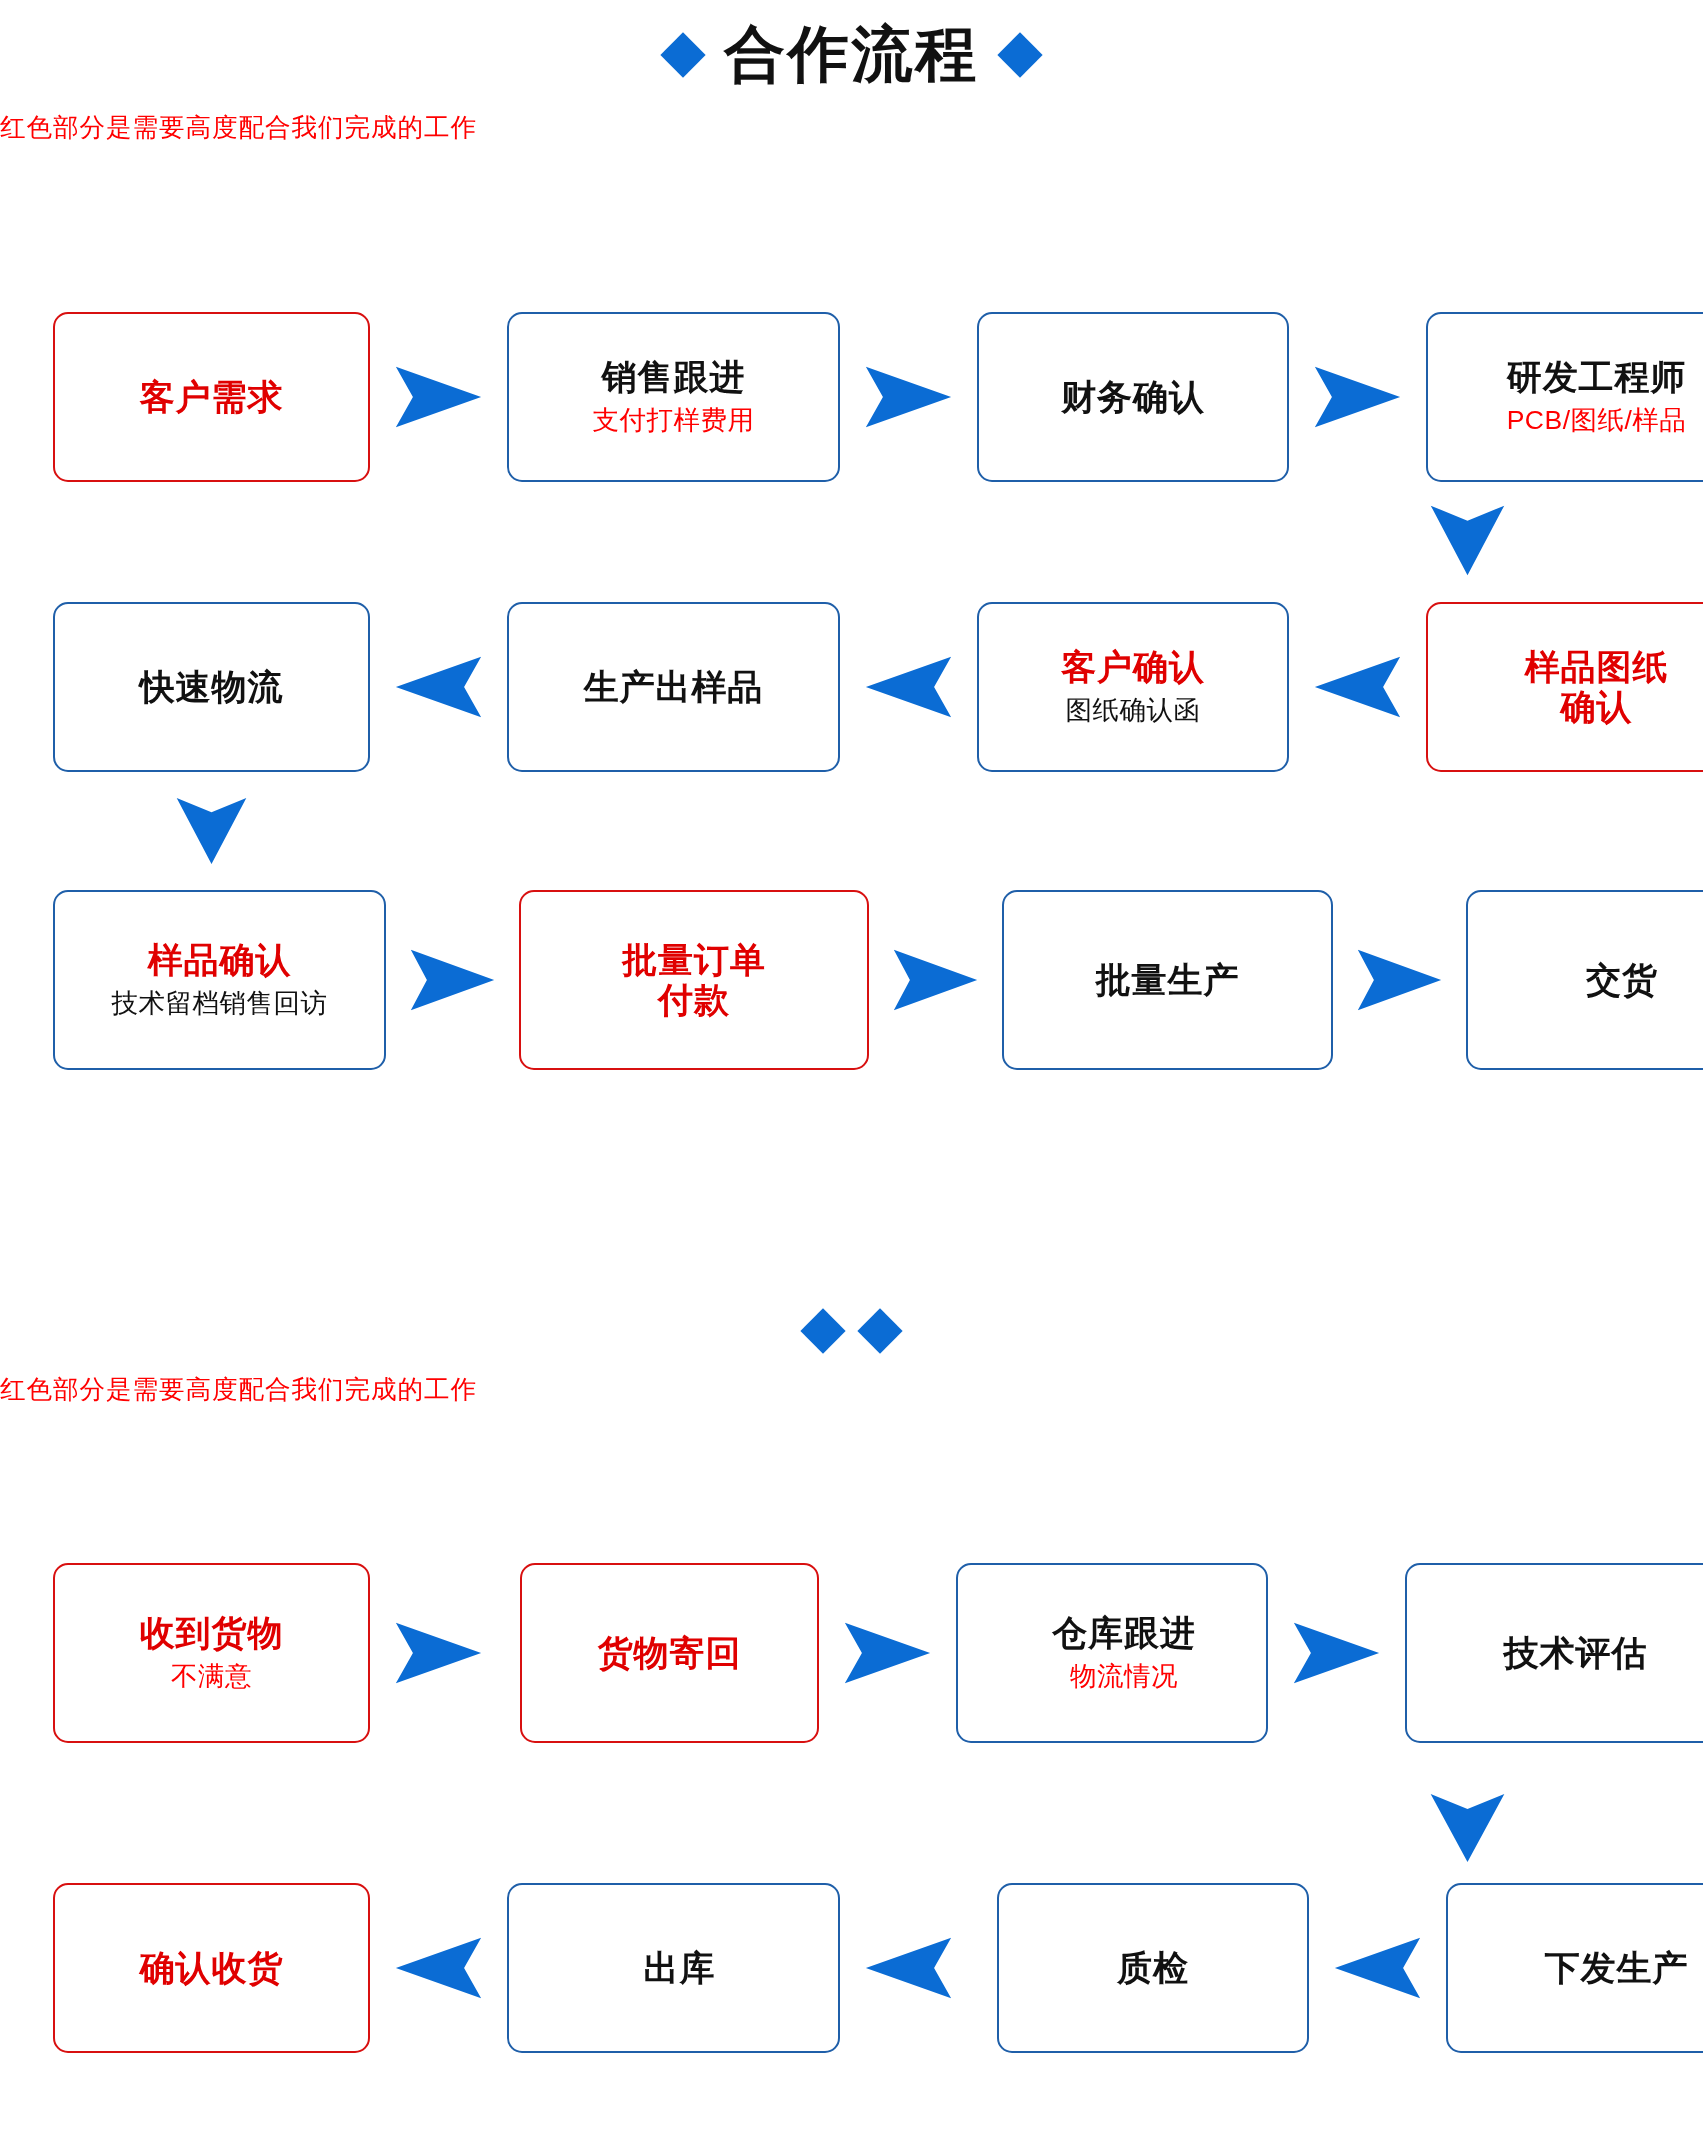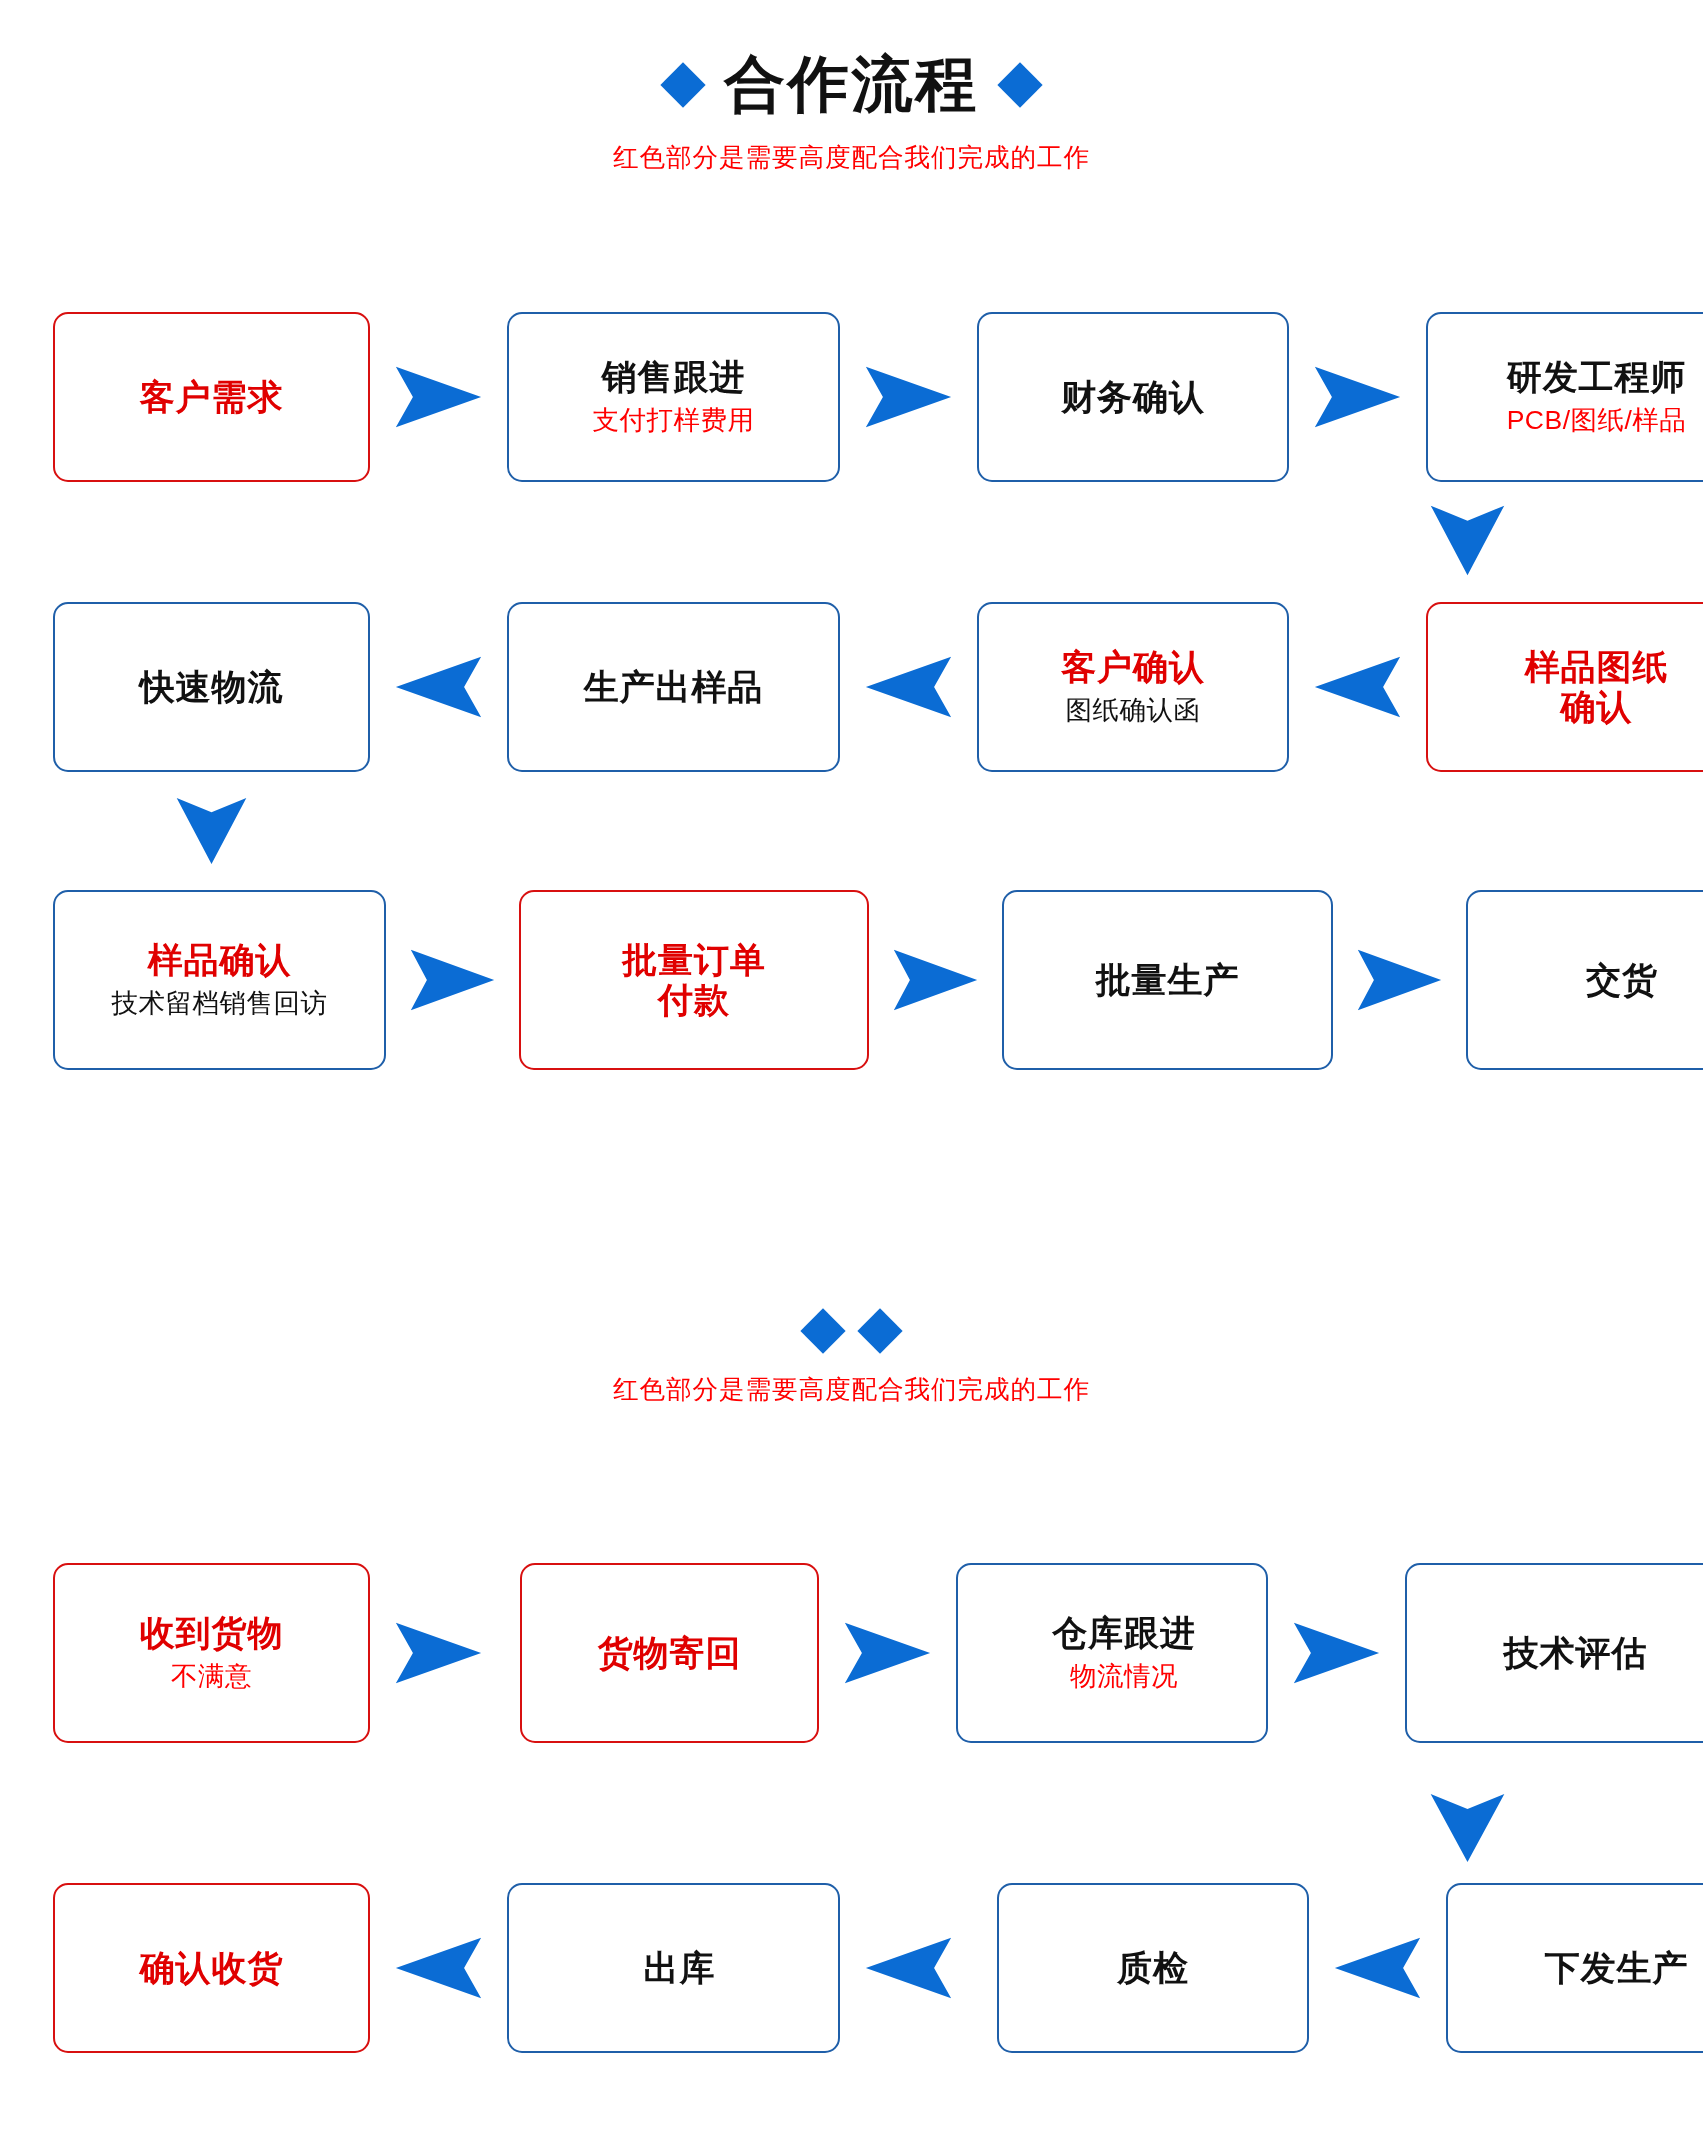--- a/index.html
+++ b/index.html
@@ -34,21 +34,20 @@
     white-space: nowrap;
   }
   .diamond {
     width: 32px;
     height: 32px;
     background: #0b6cd4;
     transform: rotate(45deg);
     flex: none;
   }
   .section-sub {
-    text-align: center;
     font-size: 25.6px;
     color: #ff0000;
     letter-spacing: 0.9px;
     margin-top: 24.6px;
   }
   .row {
     display: flex;
     align-items: center;
     justify-content: flex-start;
   }
@@ -92,21 +91,21 @@
 
   .v-arrow {
     position: absolute;
   }
 </style>
 </head>
 <body>
 
 <div class="page">
 
-  <div style="position:absolute; left:0; top:54px; width:1703px;">
+  <div style="position:absolute; left:0; top:24px; width:1703px;">
     <div class="section-title">
       <span class="diamond"></span>
       <span class="title-text">合作流程</span>
       <span class="diamond"></span>
     </div>
     <div class="section-sub">红色部分是需要高度配合我们完成的工作</div>
   </div>
 
   <div class="row" style="position:absolute; left:53px; top:312px;">
 

